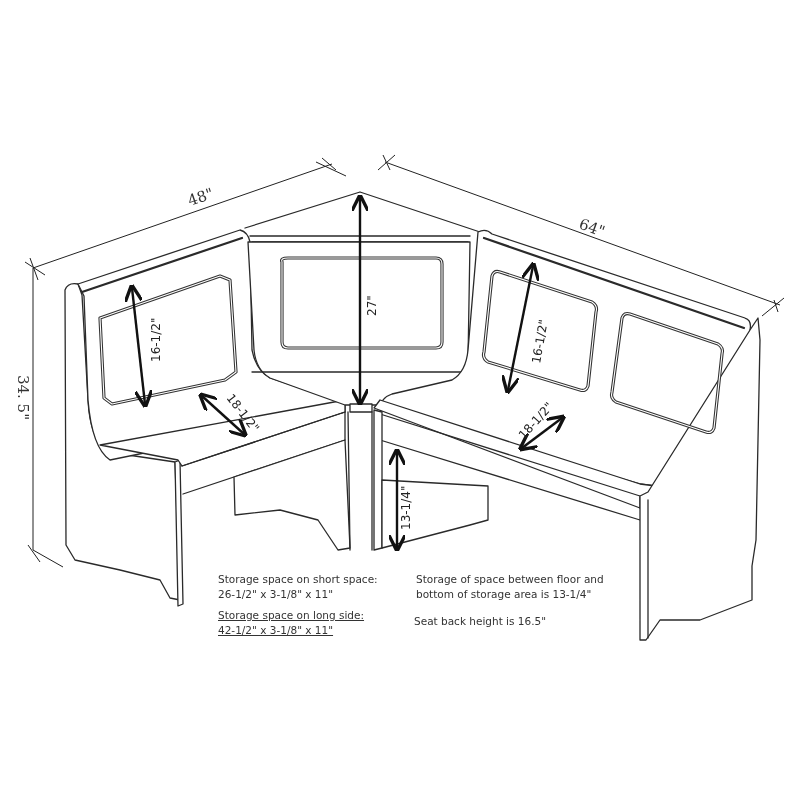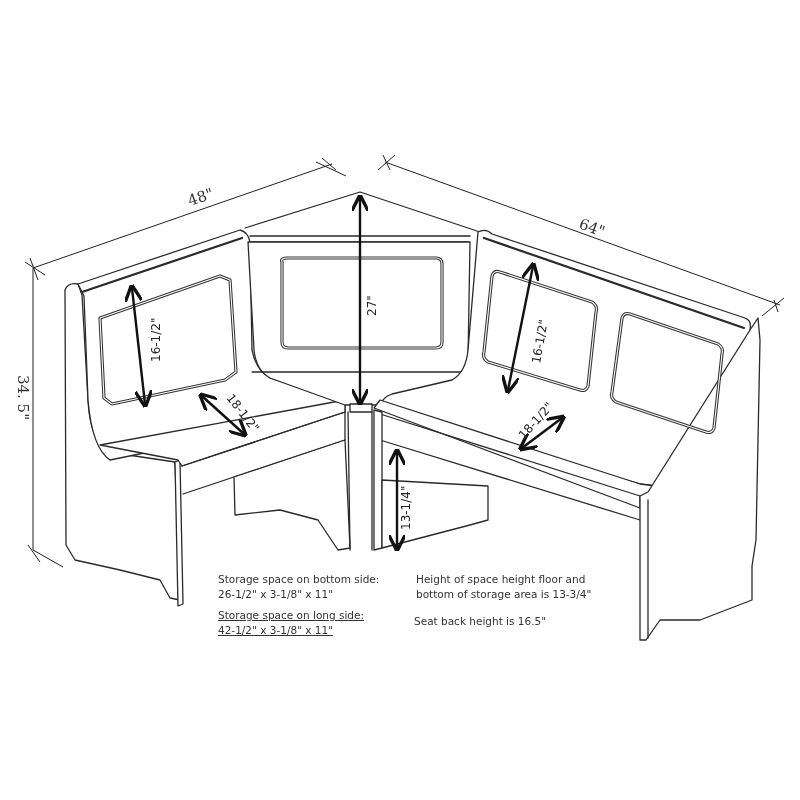--- a/index.html
+++ b/index.html
@@ -121,26 +121,26 @@
   <text class="arrowtext" transform="translate(540,364) rotate(-80)">16-1/2"</text>
 
   <line class="arrow" x1="522" y1="448" x2="562" y2="418" marker-start="url(#ah)" marker-end="url(#ah)"></line>
   <text class="arrowtext" transform="translate(524,440) rotate(-48)">18-1/2"</text>
 
   <line class="arrow" x1="397" y1="452" x2="397" y2="548" marker-start="url(#ah)" marker-end="url(#ah)"></line>
   <text class="arrowtext" transform="translate(410,530) rotate(-90)">13-1/4"</text>
 </svg>
 
 <div class="note" style="left:218px; top:572px;">
-  <div>Storage space on bottom side:</div>
+  <div>Storage space on short space:</div>
   <div>26-1/2" x 3-1/8" x 11"</div>
 </div>
 <div class="note" style="left:218px; top:608px;text-decoration:underline;">
   <div>Storage space on long side:</div>
   <div>42-1/2" x 3-1/8" x 11"</div>
 </div>
 <div class="note" style="left:416px; top:572px;">
-  <div>Height of space height floor and</div>
-  <div>bottom of storage area is 13-3/4"</div>
+  <div>Storage of space between floor and</div>
+  <div>bottom of storage area is 13-1/4"</div>
 </div>
 <div class="note" style="left:414px; top:614px;">
   <div>Seat back height is 16.5"</div>
 </div>
 
 </body></html>

